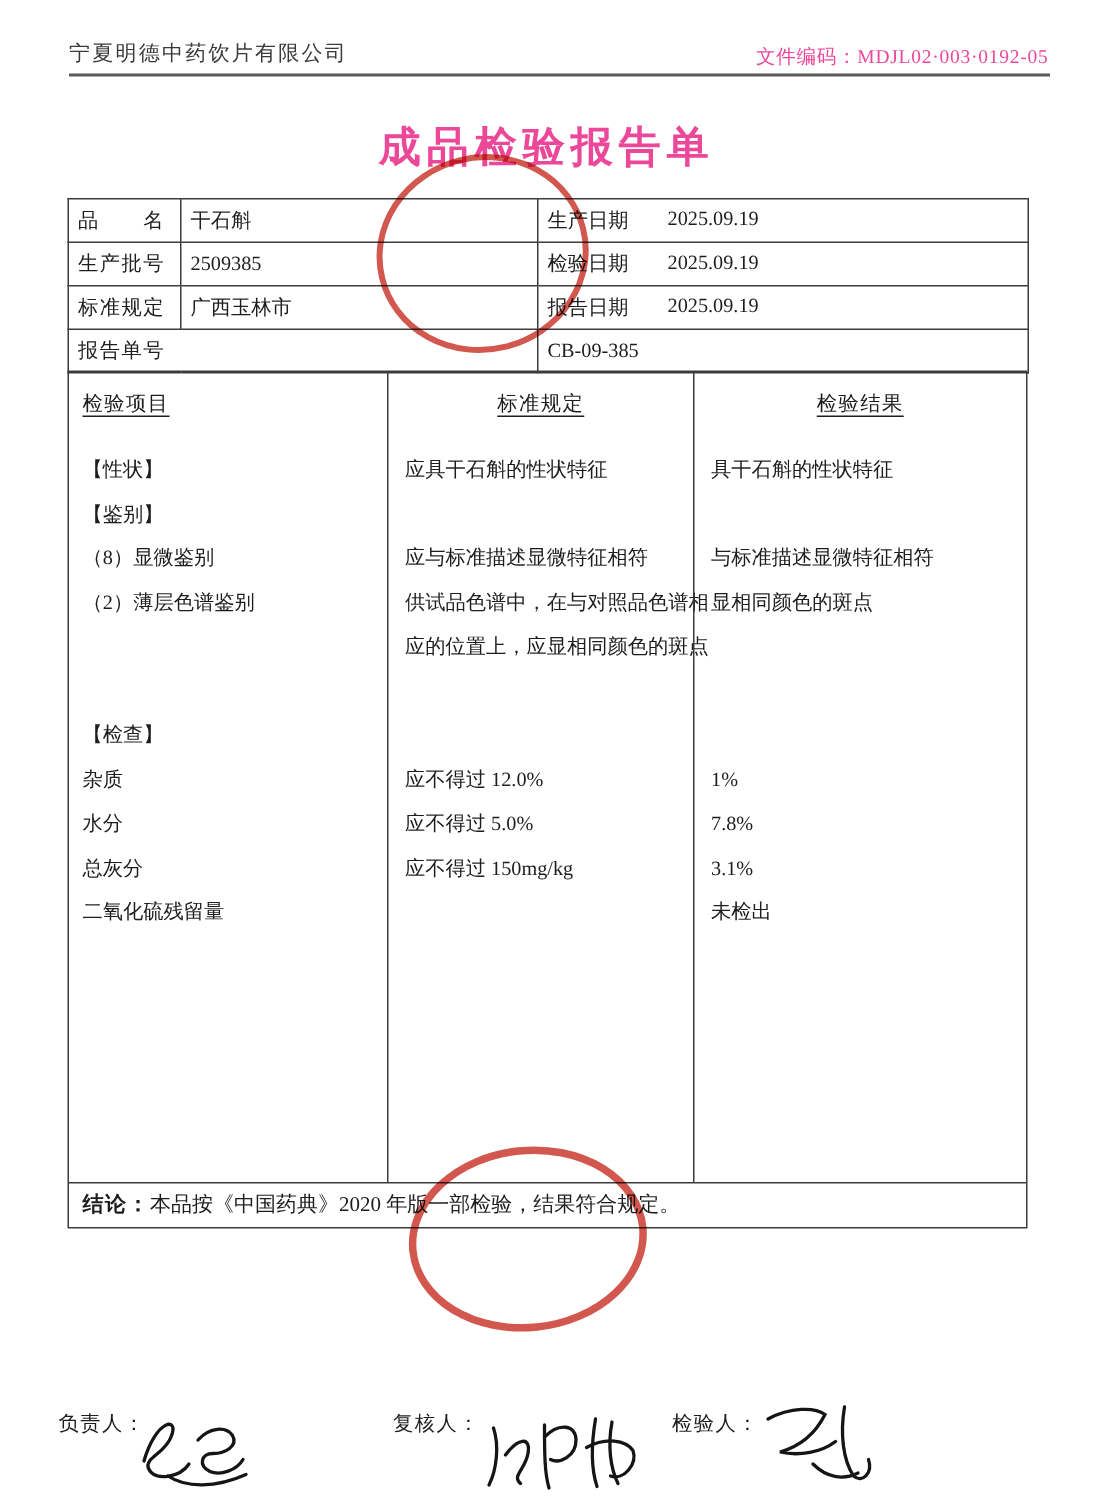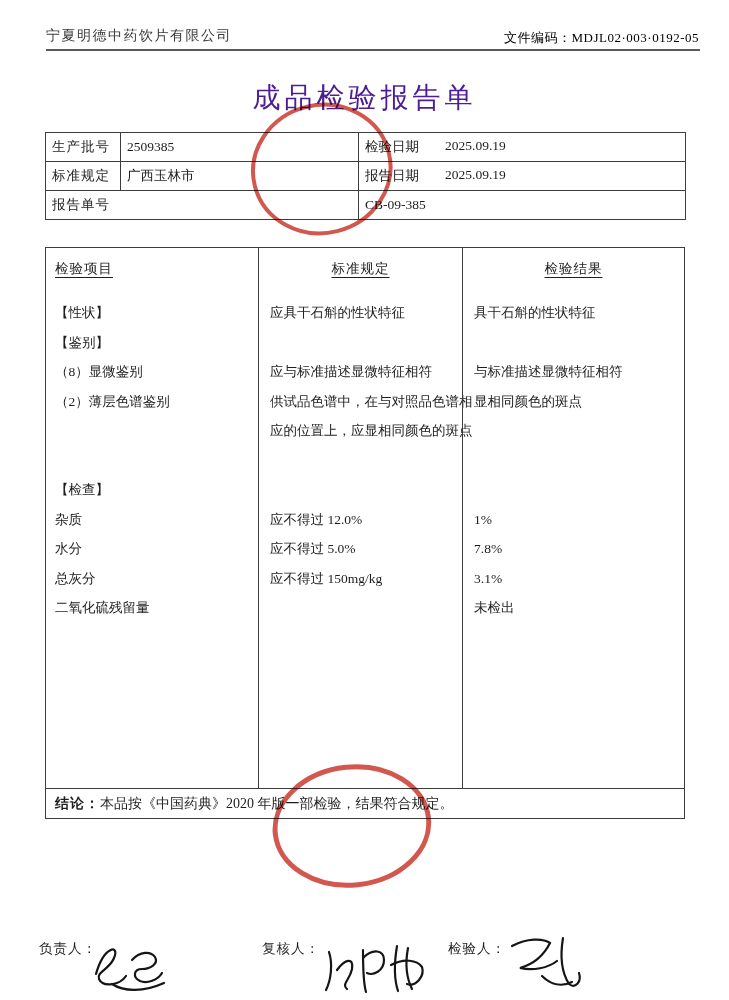--- a/index.html
+++ b/index.html
@@ -1,23 +1,23 @@
 <!DOCTYPE html>
 <html><head>
 <meta charset="utf-8">
 <style>
   html,body{margin:0;padding:0;background:#fff;}
   .page{position:relative;width:729px;height:1000px;background:#ffffff;overflow:hidden;
         font-family:"Liberation Serif","DejaVu Serif",serif;color:#1d1d1d;}
   
   .hdr-company{position:absolute;left:46px;top:27px;font-size:14px;letter-spacing:1.5px;color:#3a3a3a;}
-  .hdr-code{position:absolute;right:30px;top:29px;font-size:13px;color:#000000;letter-spacing:.5px;}
+  .hdr-code{position:absolute;right:30px;top:29px;font-size:13px;color:#ec4899;letter-spacing:.5px;}
   .hdr-rule{position:absolute;left:46px;top:49px;width:654px;height:2px;background:#5a5a5a;}
   .title{position:absolute;left:0;top:79px;width:100%;text-align:center;
-         font-size:28px;font-weight:normal;letter-spacing:4px;color:#4c1d95;}
+         font-size:28px;font-weight:bold;letter-spacing:4px;color:#ec4899;}
   
   table.info{position:absolute;left:45px;top:132px;width:640px;border-collapse:collapse;
              table-layout:fixed;font-size:13.5px;color:#1d1d1d;}
   table.info td{border:1px solid #3c3c3c;height:28px;padding:0 6px;overflow:hidden;white-space:nowrap;}
   td.ilabel{letter-spacing:1px;}
   .datecell{display:flex;gap:26px;}
   
   .spec{position:absolute;left:45px;top:247px;width:640px;height:572px;box-sizing:border-box;
         border:1px solid #3c3c3c;display:flex;flex-direction:column;font-size:13.5px;}
   .spec-cols{display:flex;flex:1;align-items:stretch;}
@@ -56,20 +56,30 @@
 
   <div class="title">成品检验报告单</div>
 
   <table class="info">
     <colgroup>
         <col style="width:75px">
         <col style="width:238px">
         <col style="width:327px">
       </colgroup>
     <tbody>
+        <tr>
+      <td class="ilabel">品　　名</td>
+      <td>干石斛</td>
+      <td>
+            <span class="datecell">
+              <span>生产日期</span>
+              <span>2025.09.19</span>
+            </span>
+          </td>
+    </tr>
     <tr>
       <td class="ilabel">生产批号</td>
       <td>2509385</td>
       <td>
             <span class="datecell">
               <span>检验日期</span>
               <span>2025.09.19</span>
             </span>
           </td>
     </tr>

